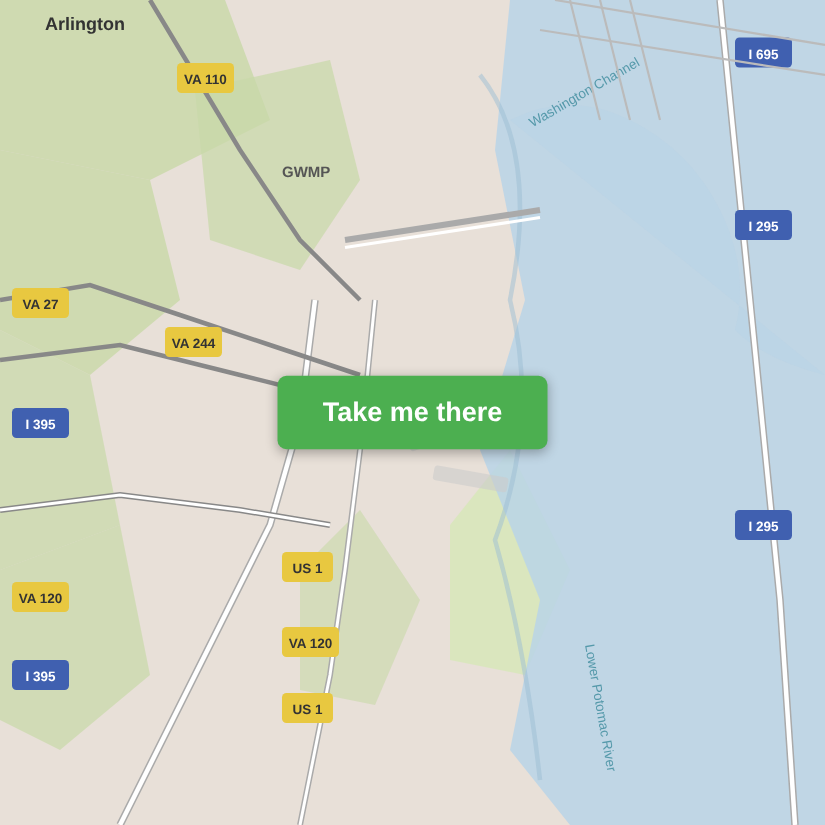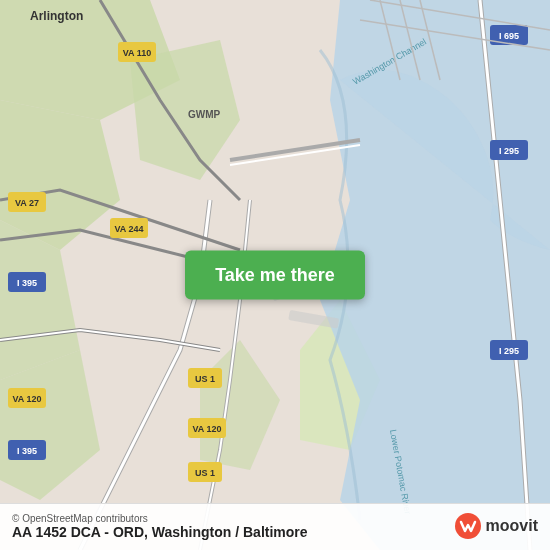--- a/index.html
+++ b/index.html
@@ -187,28 +187,14 @@
 
     <line x1="380" y1="0" x2="400" y2="80" stroke="#bbb" stroke-width="1.5"></line>
     <line x1="400" y1="0" x2="420" y2="80" stroke="#bbb" stroke-width="1.5"></line>
     <line x1="420" y1="0" x2="440" y2="80" stroke="#bbb" stroke-width="1.5"></line>
     <line x1="370" y1="0" x2="550" y2="30" stroke="#bbb" stroke-width="1.5"></line>
     <line x1="360" y1="20" x2="550" y2="50" stroke="#bbb" stroke-width="1.5"></line>
   </svg>
 
   <button class="take-me-there-btn">Take me there</button>
 
-  <div class="bottom-bar">
-    <div class="bottom-left">
-      <span class="copyright-text">© OpenStreetMap contributors</span>
-      <span class="route-title">AA 1452 DCA - ORD, Washington / Baltimore</span>
-    </div>
-    <div class="moovit-logo">
-
-      <svg class="moovit-icon" viewBox="0 0 28 28" xmlns="http://www.w3.org/2000/svg">
-        <circle cx="14" cy="14" r="13" fill="#f04e37"></circle>
-        <path d="M7 10 L11 19 L14 13 L17 19 L21 10" stroke="white" stroke-width="2.5" fill="none" stroke-linecap="round" stroke-linejoin="round"></path>
-      </svg>
-      <span class="moovit-text">moovit</span>
-    </div>
-  </div>
 
 </div>
 
 </body></html>

